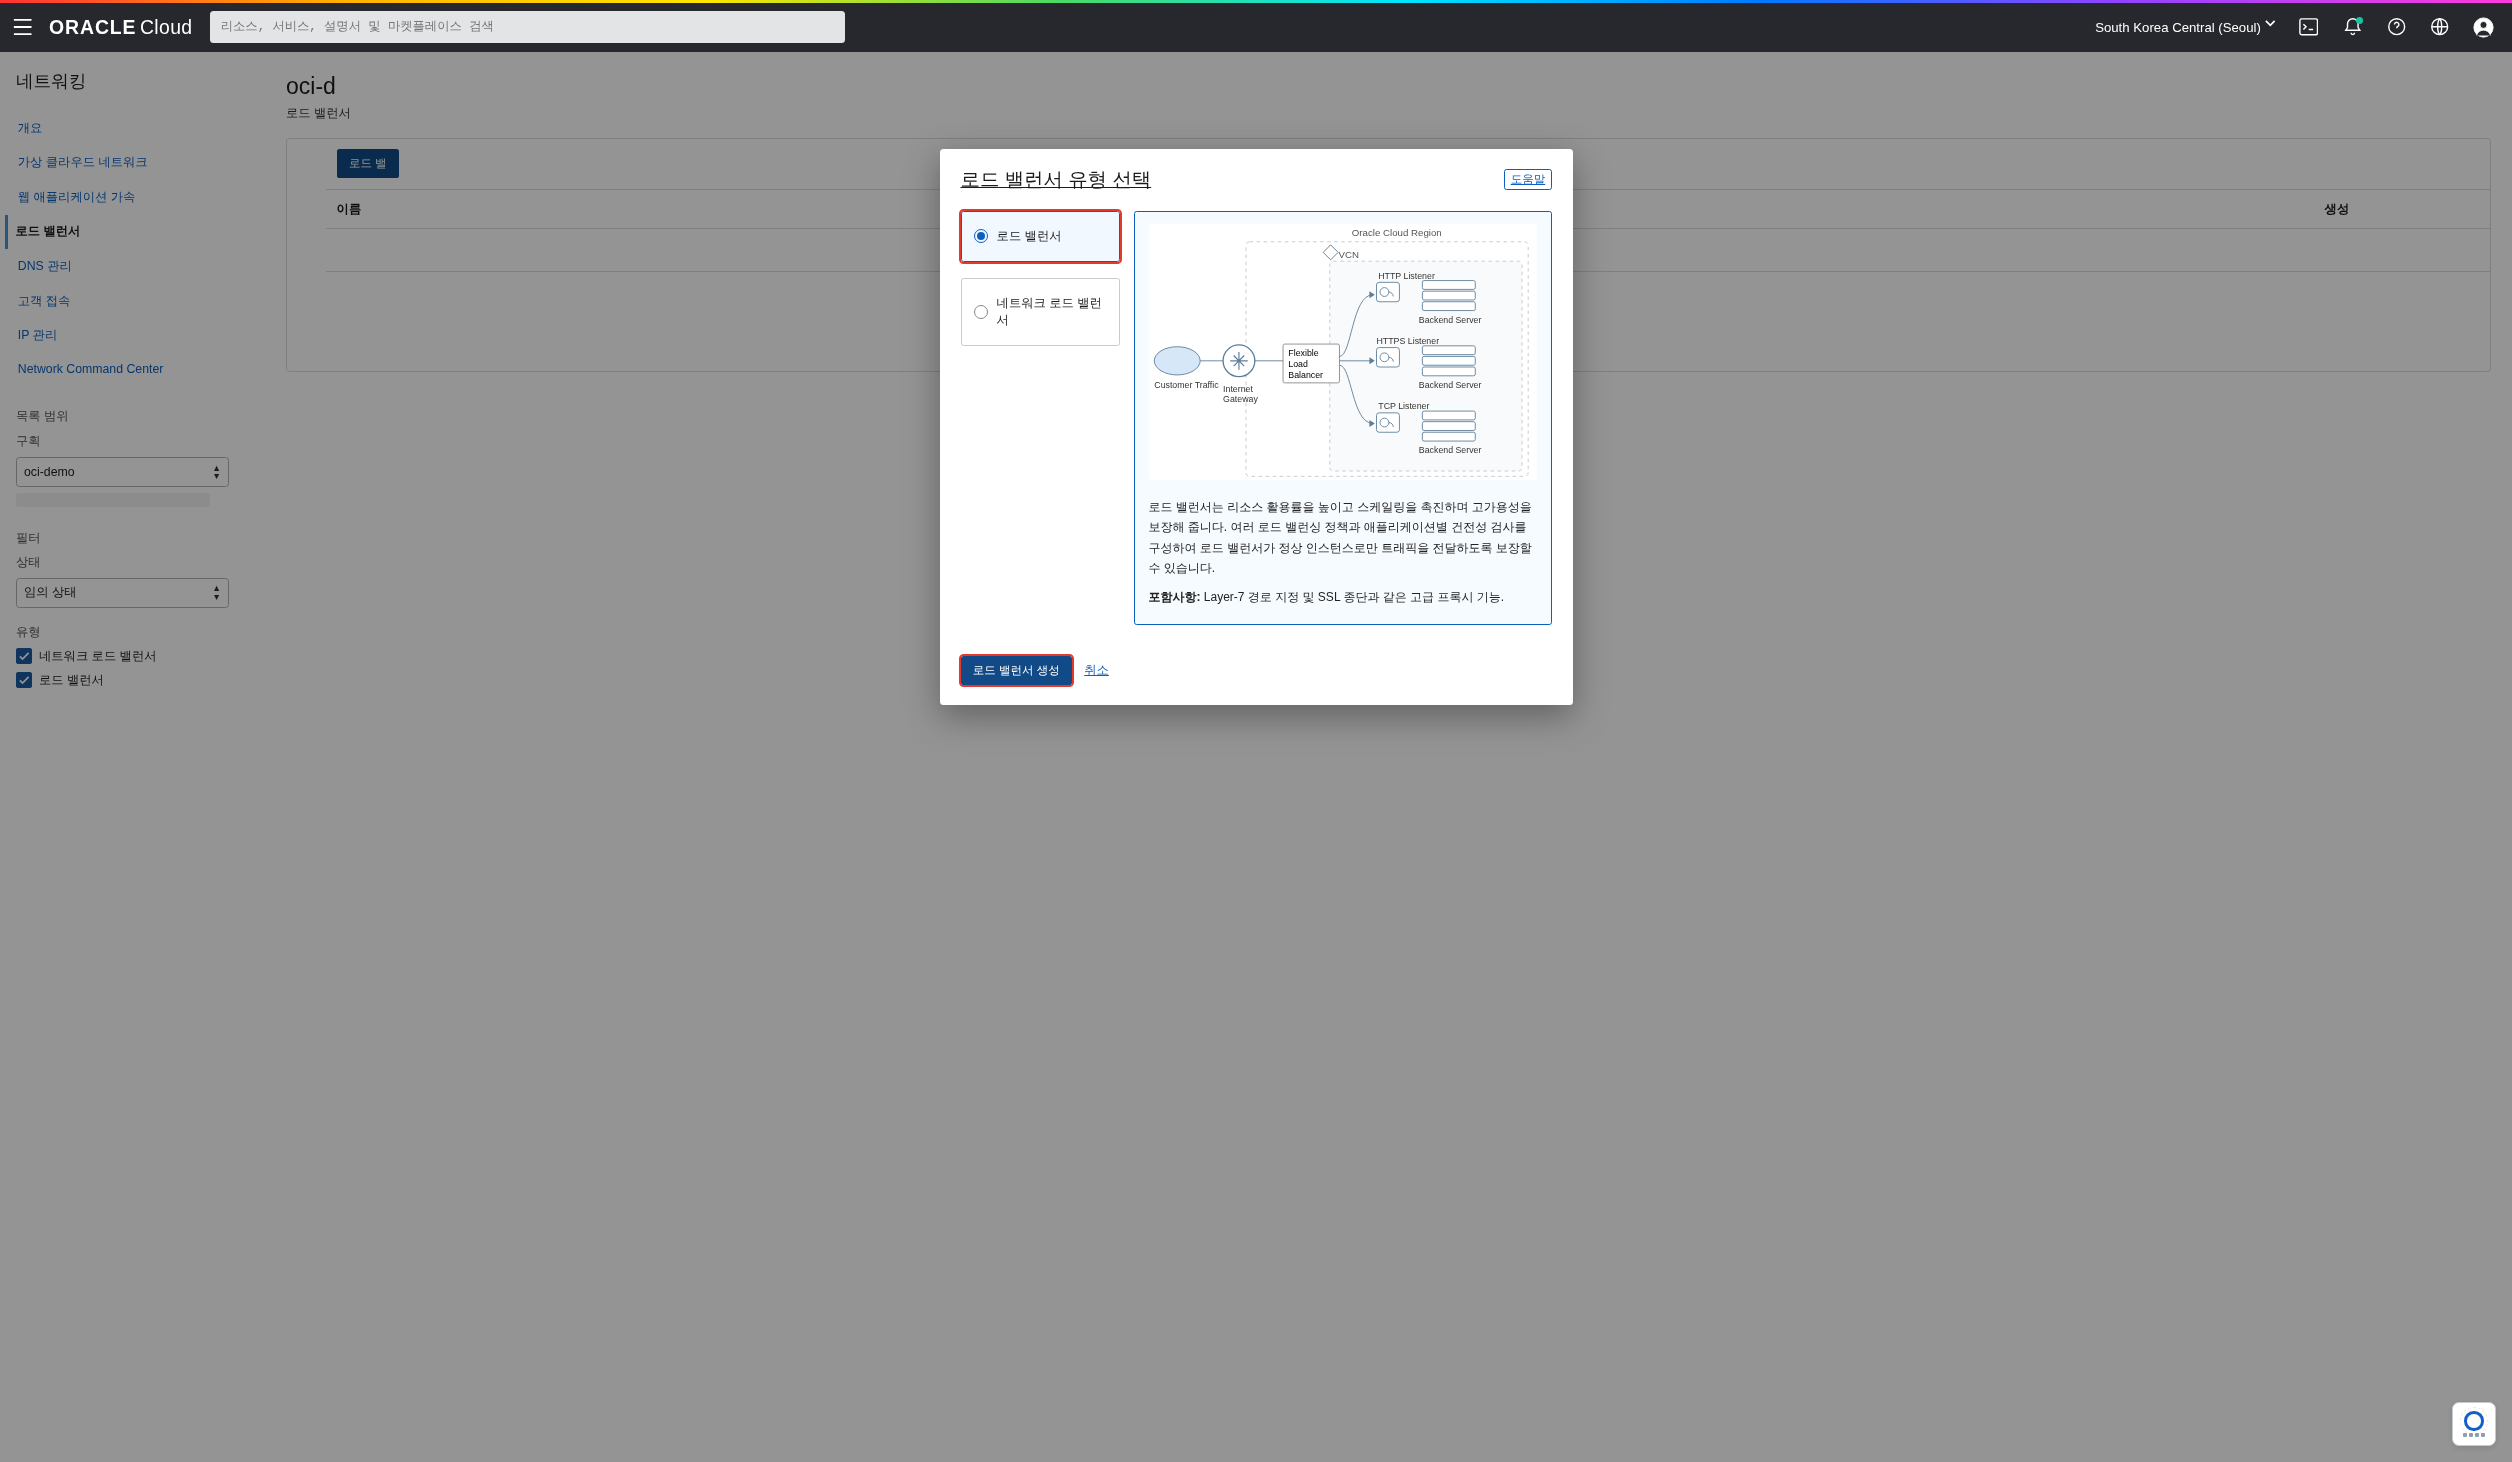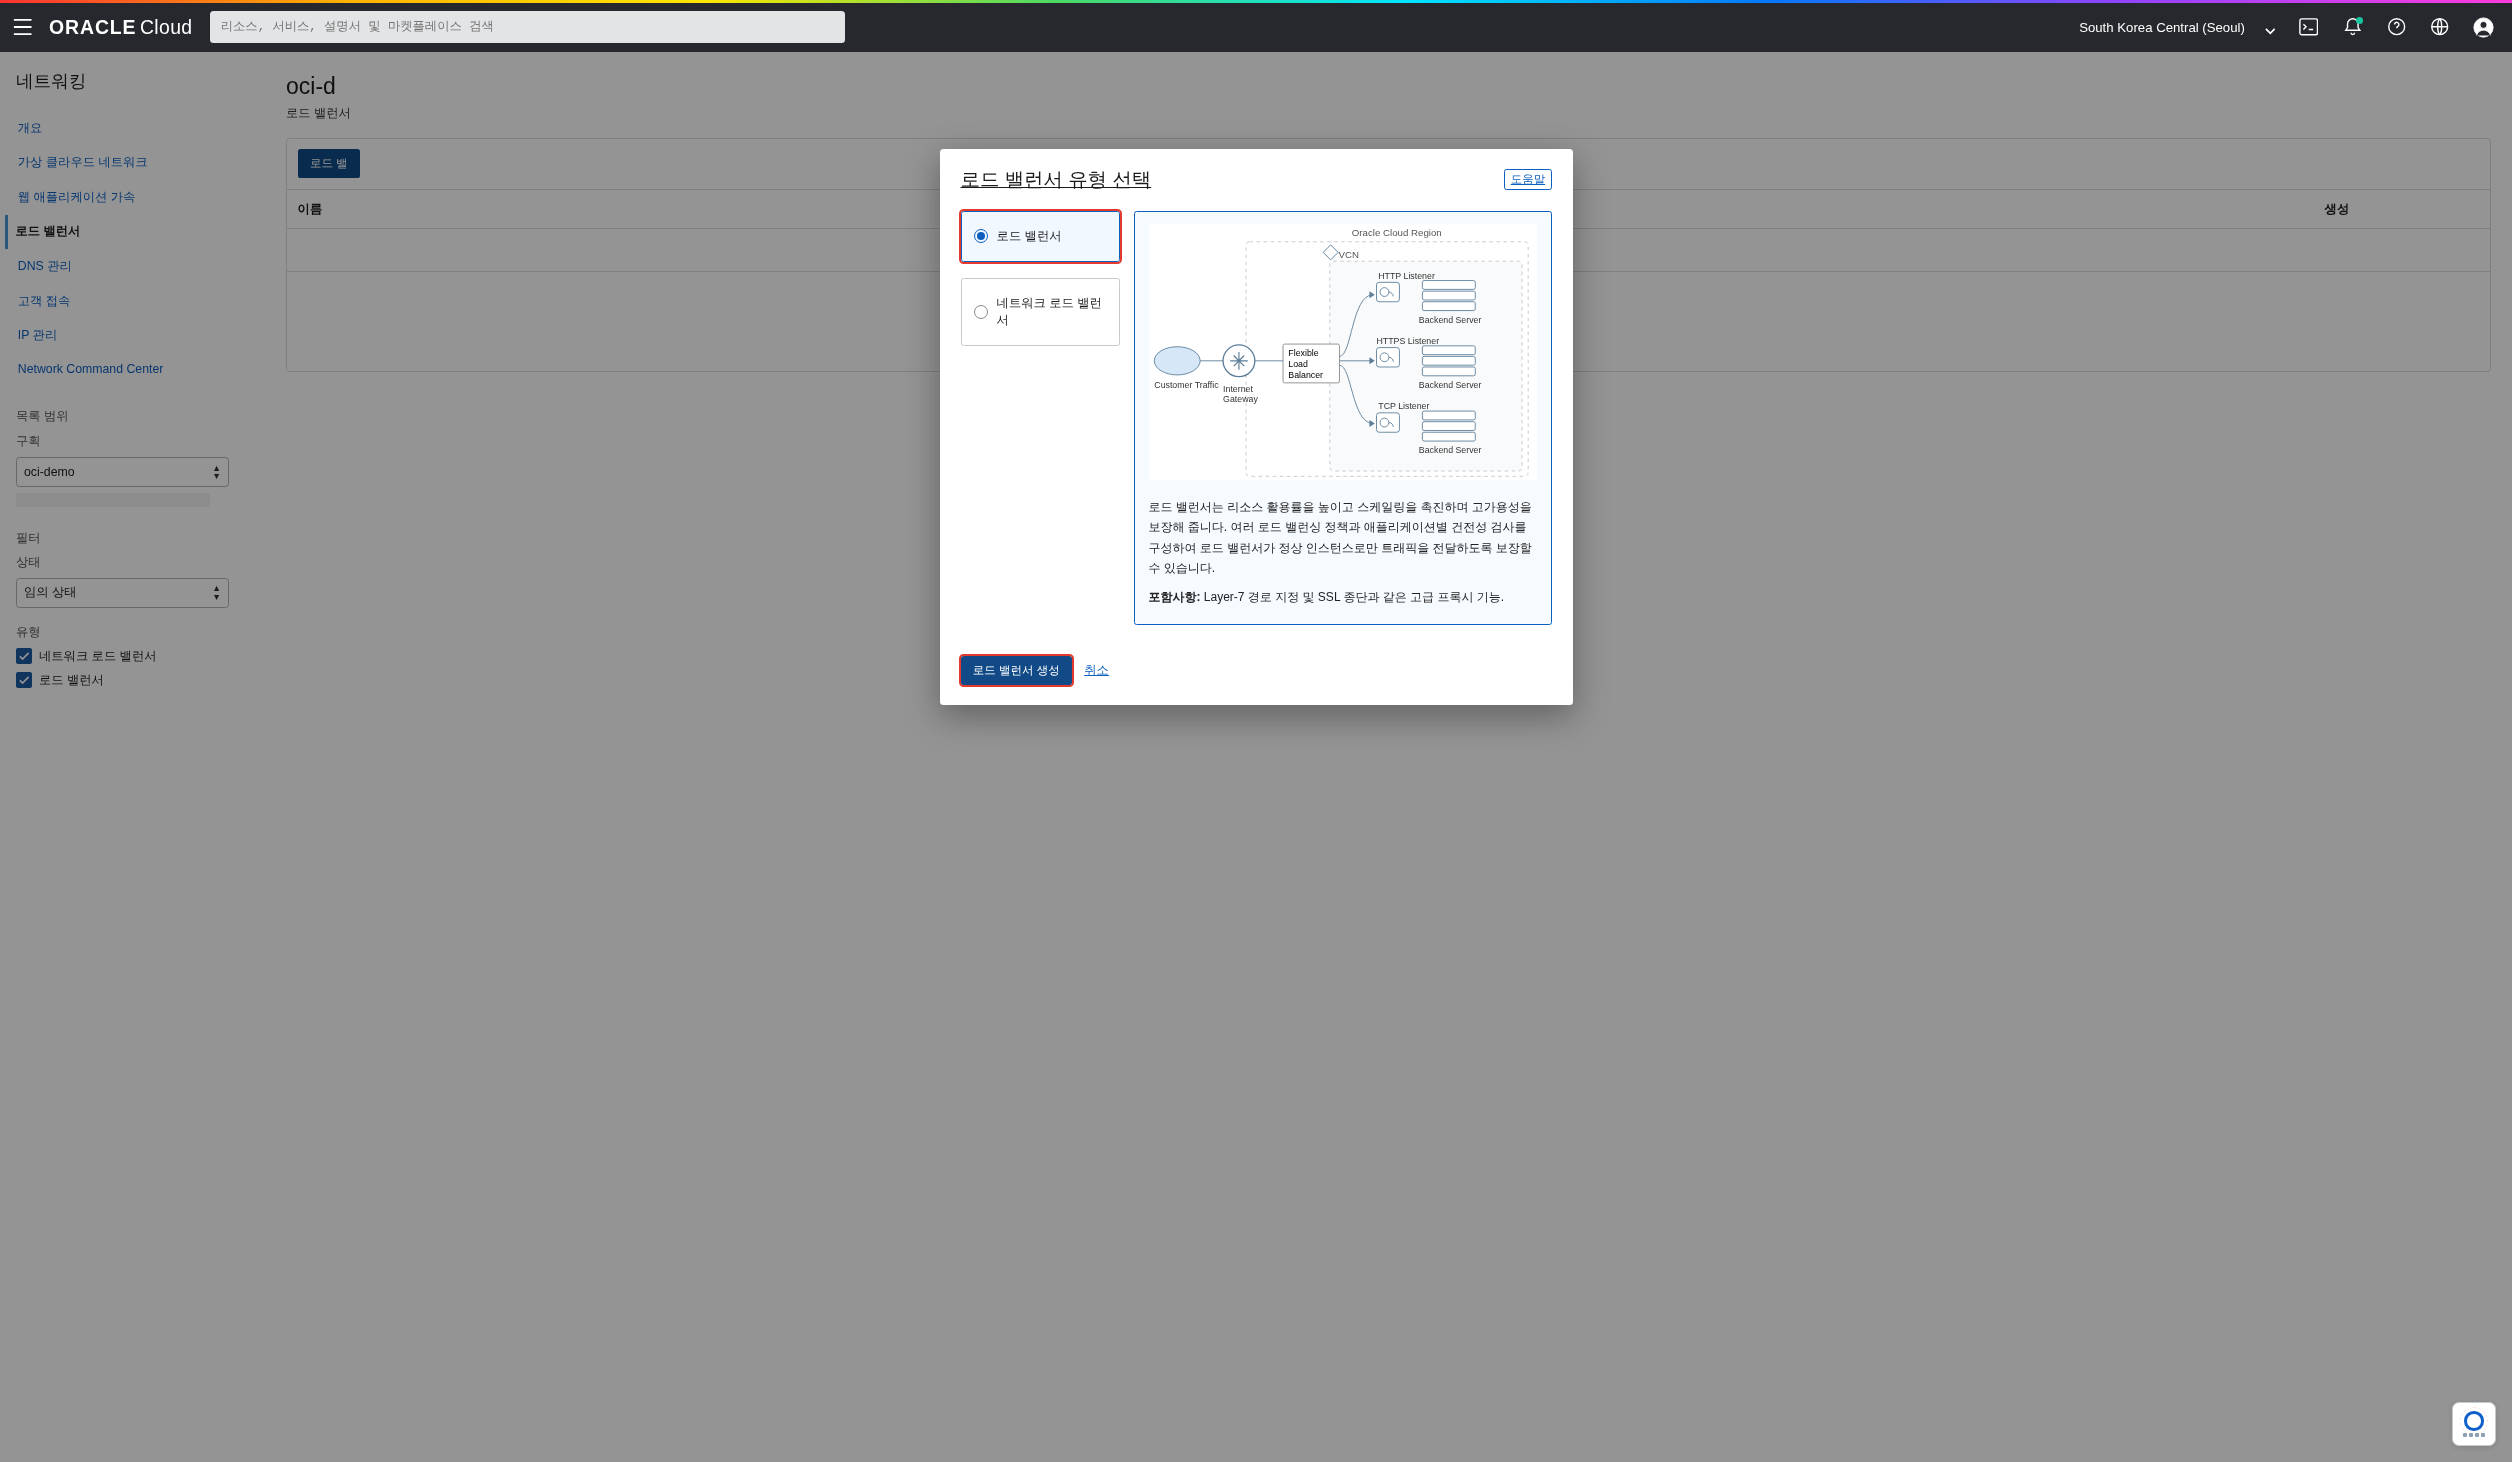--- a/index.html
+++ b/index.html
@@ -11,21 +11,21 @@
 
   
   .app-header { height: 49px; background: #26282d; display:flex; align-items:center; padding: 0 10.6px 0 5.3px; gap: 8.8px; }
   .hamburger { width:35px; height:35px; display:flex; align-items:center; justify-content:center; cursor:pointer; }
   .hamburger svg { stroke:#fff; }
   .brand { color:#fff; font-size:19.4px; letter-spacing:0.4px; display:flex; align-items:baseline; gap:3.5px; font-weight:400;}
   .brand b { font-weight:700; letter-spacing:0.9px; }
   .search-box { flex:0 0 635px; height:32px; background:#e3e4e6; border-radius:3.5px; margin-left:8.8px; padding:0 10.6px; display:flex; align-items:center; color:#555; }
   .search-box input { border:none; background:transparent; width:100%; font-size:12.3px; outline:none; color:#333;font-family:Liberation Mono, monospace;}
   .hdr-spacer { flex:1; }
-  .region { color:#fff; font-size:13.2px; display:flex; align-items:flex-end; gap:20px; cursor:pointer; padding:0 7px; }
+  .region { color:#fff; font-size:13.2px; display:flex; align-items:flex-start; gap:4px; cursor:pointer; padding:0 7px; }
   .hdr-icon { width:35px; height:35px; display:flex; align-items:center; justify-content:center; cursor:pointer; position:relative; }
   .hdr-icon svg { stroke:#fff; fill:none; }
   .notif-dot { position:absolute; top:7px; right:7px; width:7px; height:7px; background:#16c6a0; border-radius:50%; }
 
   
   .body-row { display:flex; height: calc(100vh - 52px); position:relative; }
   .sidebar { width:265px; padding:17.6px 16px 17.6px 16px; overflow-y:auto; }
   .sidebar h2 { font-size:17.6px; font-weight:400; margin-bottom:17.6px; color:#1b1c1e; }
   .nav-list { list-style:none; }
   .nav-list li { padding:8.8px 0 8.8px 1.8px; }
@@ -37,21 +37,21 @@
   .sb-select .caret { font-size:8.8px; color:#333; line-height:1; }
   .sb-hint { height:14px; width:194px; background:#f2f2f2; border-radius:2.6px; margin-top:5.3px; }
   .chk-row { display:flex; align-items:center; gap:7px; margin:7px 0; }
   .chk { width:16px; height:16px; background:#1a5aa3; border:0.9px solid #1a5aa3; border-radius:1.8px; display:flex; align-items:center; justify-content:center; }
   .chk svg { stroke:#fff; }
 
   
   .main { flex:1; padding:21px 21px; overflow:auto; }
   .crumb-title { font-size:23px; font-weight:400; margin-bottom:5.3px; }
   .crumb-sub { font-size:12.3px; color:#333; margin-bottom:16px; }
-  .panel { border:0.9px solid #d8dbde; border-radius:3.5px; }
+  .panel { border:0.9px solid #d8dbde; border-radius:3.5px;padding-left:39px; }
   .panel-toolbar { padding:10.6px; border-bottom:0.9px solid #d8dbde; }
   .btn-primary { background:#114a86; color:#fff; border:none; padding:7px 12.3px; border-radius:2.6px; font-size:11.5px; cursor:pointer; }
   .table { width:100%; border-collapse:collapse; }
   .table th { text-align:left; font-weight:600; font-size:12.3px; padding:10.6px; border-bottom:0.9px solid #d8dbde; }
   .table td.empty { height:42px; }
   .table-footer { border-top:0.9px solid #d8dbde; padding:7px 10.6px; display:flex; justify-content:flex-end; align-items:center; gap:8.8px; font-size:11.5px; color:#333;flex-direction:column; }
   .pager-btn { color:#888; cursor:pointer; font-size:14px; }
 
   
   .overlay { position:absolute; inset:0; background:rgba(0,0,0,.42); display:flex; align-items:flex-start; justify-content:center; padding-top:97px; }

